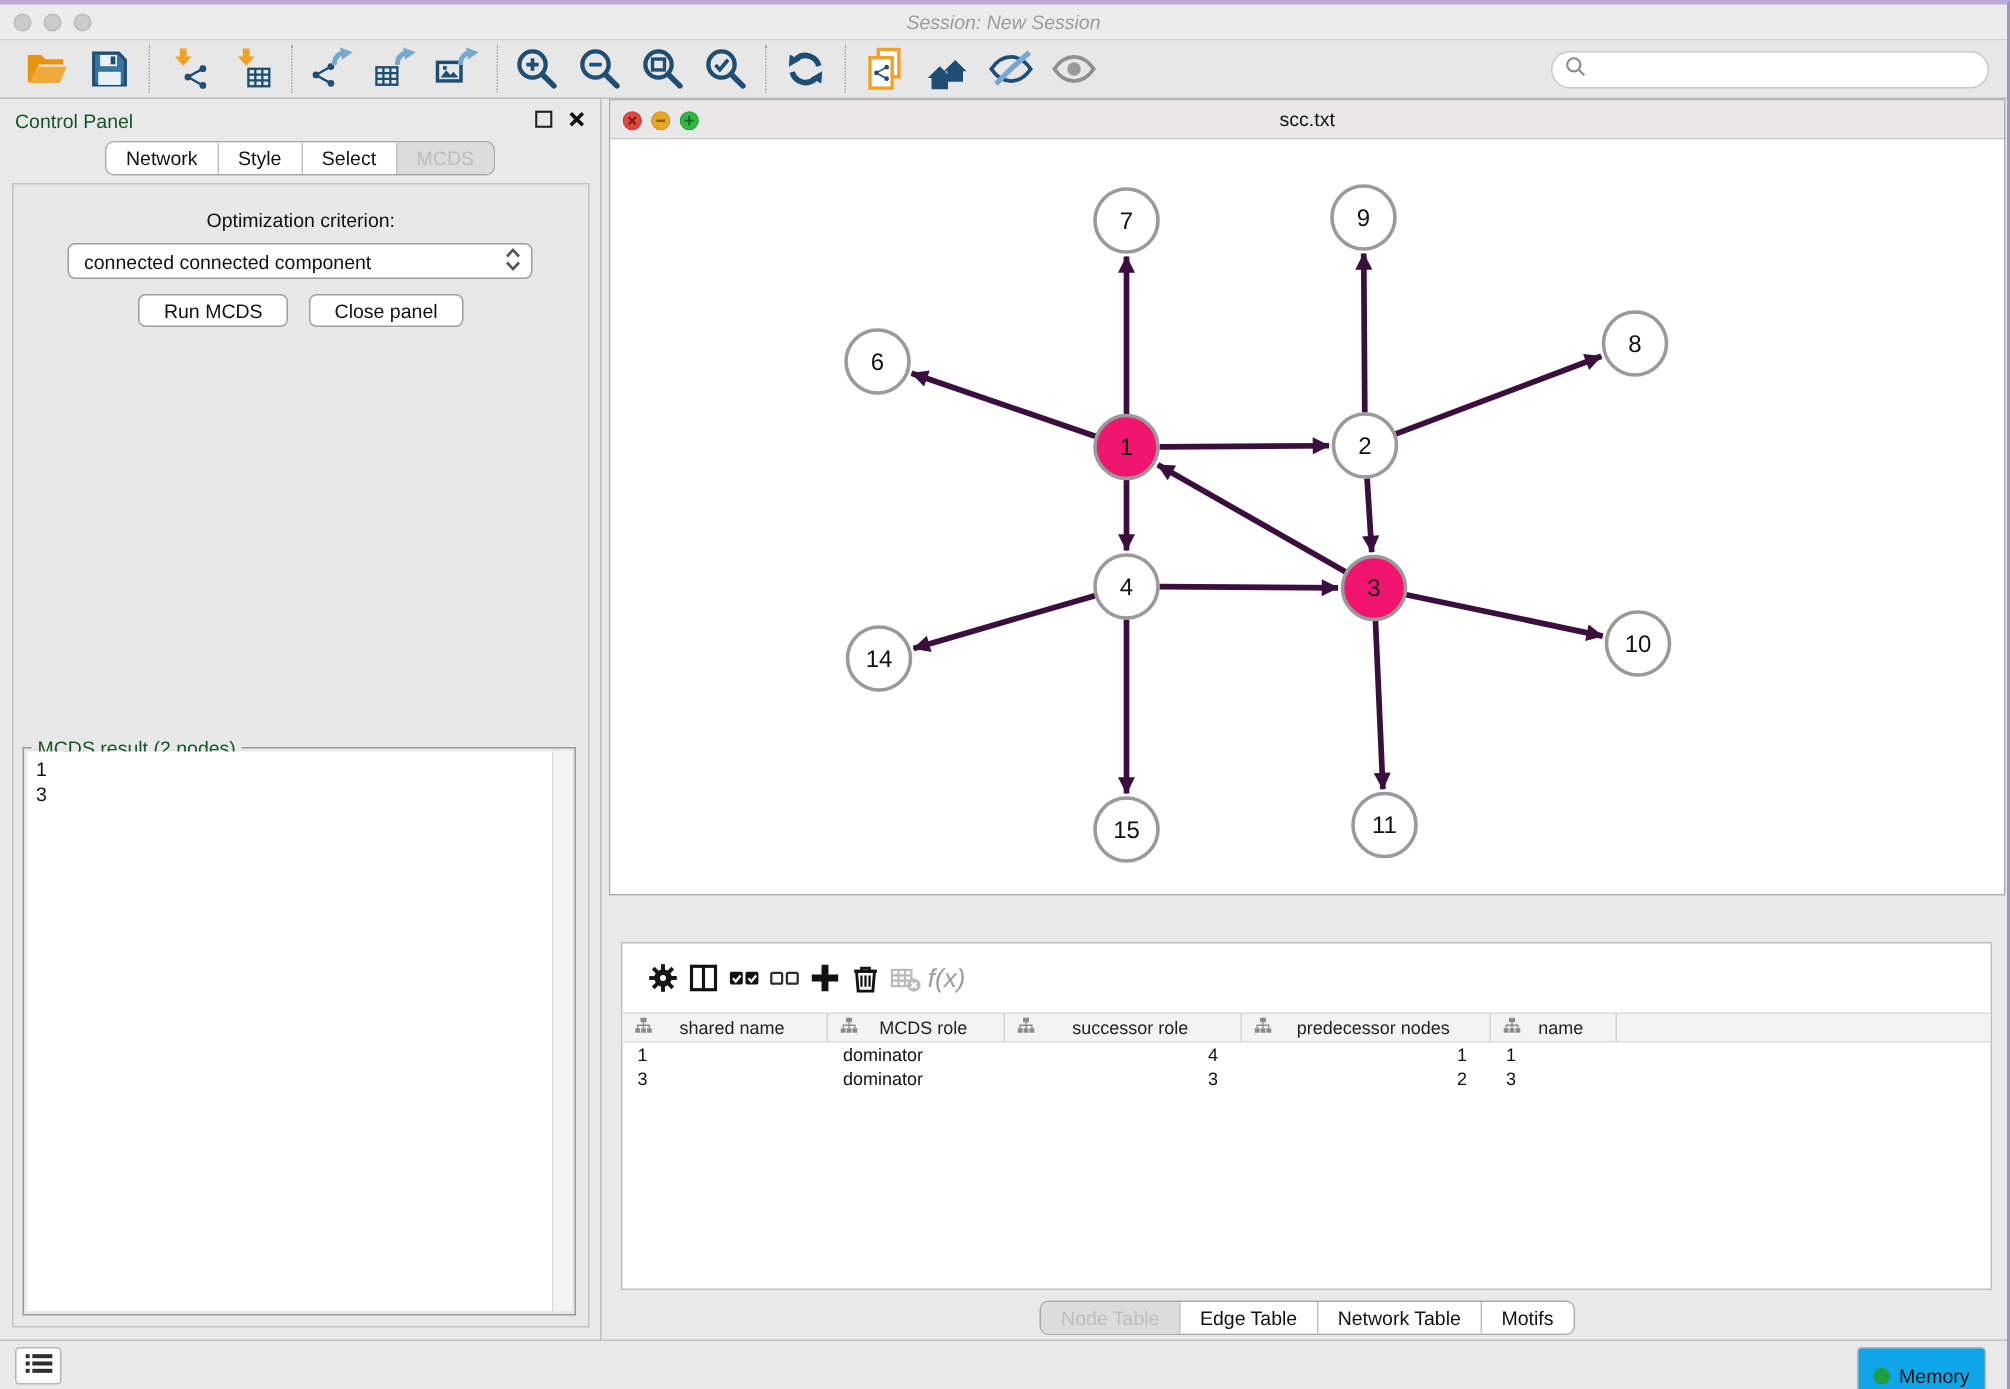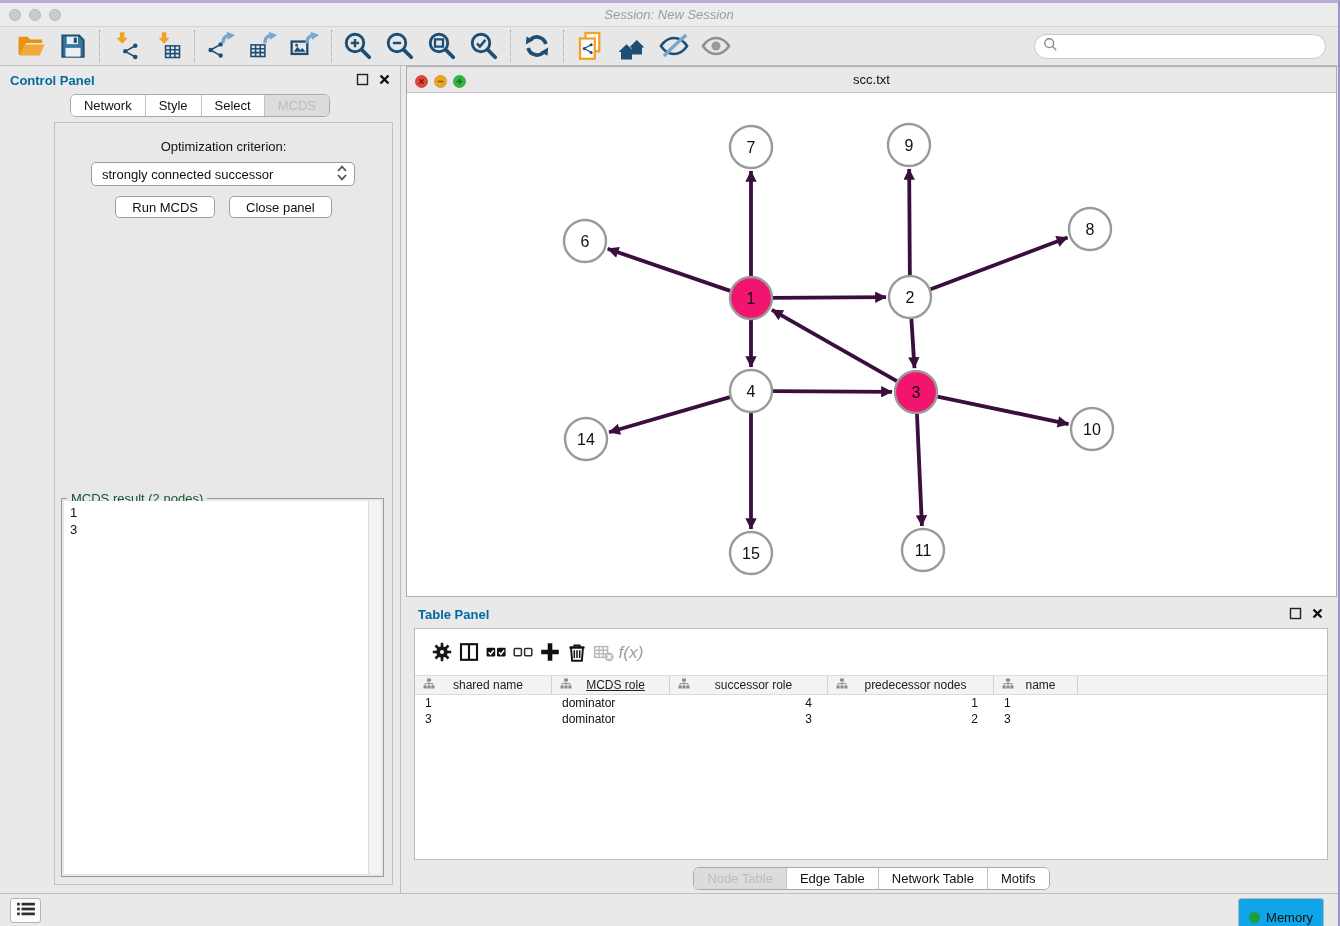--- a/index.html
+++ b/index.html
@@ -13,30 +13,30 @@
   .win-title{position:absolute;left:0;right:0;top:4px;text-align:center;font-size:13px;color:#9C9C9C;}
   
   .toolbar{position:absolute;left:0;top:24px;width:100%;height:39px;background:#E7E7E7;border-bottom:1px solid #BDBDBD;display:flex;align-items:center;padding-left:10px;}
   .tb-btn{width:42px;height:34px;display:flex;align-items:center;justify-content:center;background:none;border:none;padding:0;cursor:default;}
   .tb-sep{width:1px;height:32px;border-left:1px dotted #A6A6A6;margin:0 5px;}
   .searchbox{position:absolute;right:12px;top:31px;width:292px;height:25px;background:#fff;border:1px solid #C9C9C9;border-radius:13px;display:flex;align-items:center;padding-left:8px;gap:4px;}
   .searchbox input{border:none;outline:none;flex:1;font-size:13px;background:transparent;height:20px;}
   
   .cpanel{position:absolute;left:0;top:63px;width:401px;height:830px;background:#E9E9E9;border-right:1px solid #BDBDBD;}
   .panel-hd{position:relative;height:28px;}
-  .panel-hd .ph-title{position:absolute;left:10px;top:7px;font-size:13px;color:#0369a1;font-weight:bold;}
+  .panel-hd .ph-title{position:absolute;left:10px;top:7px;font-size:13px;color:#14532d;}
   .ph-icons{position:absolute;right:8px;top:6px;display:flex;gap:7px;}
   .ph-btn{width:15px;height:15px;display:flex;align-items:center;justify-content:center;background:none;border:none;padding:0;}
   
   .tabstrip{display:flex;justify-content:center;}
   .tabs{display:inline-flex;border:1px solid #A9A9A9;border-radius:6px;overflow:hidden;background:#fff;}
   .tab{padding:0 13px;height:21px;line-height:21px;font-size:13px;color:#111;background:#fff;border:none;border-left:1px solid #C2C2C2;cursor:default;}
   .tab:first-child{border-left:none;}
   .tab.active{background:#DCDCDC;color:#BDBDBD;}
-  .cp-body{position:absolute;left:8px;right:7px;top:56px;bottom:11px;border:1px solid #C2C2C2;background:#E8E8E8;margin-left:46px;}
+  .cp-body{position:absolute;left:8px;right:7px;top:56px;bottom:11px;border:1px solid #C2C2C2;background:#E8E8E8;}
   .opt-label{margin-top:16px;text-align:center;font-size:13px;color:#111;}
   .dropdown{position:absolute;left:36px;right:37px;top:39px;height:24px;background:#fff;border:1px solid #9e9e9e;border-radius:5px;display:flex;align-items:center;padding:0 6px 0 10px;font-size:13px;color:#111;}
   .dropdown .dd-text{flex:1;}
   .btnrow{position:absolute;left:0;right:0;top:73px;display:flex;justify-content:center;gap:14px;}
   .pushbtn{height:22px;padding:0 16px;background:#fff;border:1px solid #9e9e9e;border-radius:5px;font-size:13px;color:#111;}
   .groupbox{position:absolute;left:6px;right:8px;top:375px;bottom:7px;border:1px solid #9a9a9a;}
   .gb-legend{position:absolute;top:-8px;left:5px;background:#E8E8E8;padding:0 4px;font-size:13px;color:#14532d;}
   .gb-text{position:absolute;inset:2px;background:#fff;font-size:13px;color:#111;padding:3px 6px;line-height:17px;overflow:hidden;}
   .gb-scroll{position:absolute;top:2px;bottom:2px;right:2px;width:13px;background:#F4F4F4;border-left:1px solid #DEDEDE;}
   
@@ -253,21 +253,21 @@
         <div class="tabs" id="cp-tabs">
           <button class="tab">Network</button>
           <button class="tab">Style</button>
           <button class="tab">Select</button>
           <button class="tab active">MCDS</button>
         </div>
       </div>
     <div class="cp-body">
       <div class="opt-label">Optimization criterion:</div>
       <div class="dropdown">
-        <span class="dd-text">strongly connected successor</span>
+        <span class="dd-text">connected connected component</span>
         <span>
           <svg width="12" height="18" viewBox="0 0 12 18">
               <path d="M2 7l4-4.4L10 7" fill="none" stroke="#555" stroke-width="1.8"></path>
               <path d="M2 11l4 4.4L10 11" fill="none" stroke="#555" stroke-width="1.8"></path>
             </svg>
         </span>
       </div>
       <div class="btnrow">
         <button class="pushbtn">Run MCDS</button>
         <button class="pushbtn">Close panel</button>
@@ -367,35 +367,20 @@
           </g>
           <g>
             <circle cx="516" cy="457" r="21" fill="#FFFFFF" stroke="#9A9A9A" stroke-width="2.4"></circle>
             <text x="516" y="462.5" text-anchor="middle" font-size="16" fill="#111111">11</text>
           </g>
         </svg>
     </div>
   </div>
 
   <div class="tpanel">
-    <div class="panel-hd">
-      <span class="ph-title" style="left:12px;">Table Panel</span>
-      <span class="ph-icons" style="right:12px;">
-        <button class="ph-btn">
-            <svg width="13" height="13" viewBox="0 0 13 13">
-              <rect x="1.5" y="1.5" width="10" height="10" fill="none" stroke="#222" stroke-width="1.4"></rect>
-            </svg>
-          </button>
-        <button class="ph-btn">
-            <svg width="13" height="13" viewBox="0 0 13 13">
-              <path d="M2.5 2.5l8 8M10.5 2.5l-8 8" stroke="#111" stroke-width="2.4"></path>
-            </svg>
-          </button>
-      </span>
-    </div>
     <div class="tp-box">
       <div class="tp-toolbar" id="table-toolbar">
           <button class="tp-btn">
             <svg width="24" height="24" viewBox="0 0 24 24">
               <rect x="10.7" y="2.8" width="2.6" height="4.6" fill="#161616" transform="rotate(0 12 12)"></rect>
               <rect x="10.7" y="2.8" width="2.6" height="4.6" fill="#161616" transform="rotate(45 12 12)"></rect>
               <rect x="10.7" y="2.8" width="2.6" height="4.6" fill="#161616" transform="rotate(90 12 12)"></rect>
               <rect x="10.7" y="2.8" width="2.6" height="4.6" fill="#161616" transform="rotate(135 12 12)"></rect>
               <rect x="10.7" y="2.8" width="2.6" height="4.6" fill="#161616" transform="rotate(180 12 12)"></rect>
               <rect x="10.7" y="2.8" width="2.6" height="4.6" fill="#161616" transform="rotate(225 12 12)"></rect>
@@ -463,21 +448,21 @@
                   <g fill="#8c8c8c">
                     <rect x="4" y="0.5" width="4" height="3"></rect>
                     <rect x="0.5" y="7.5" width="3.2" height="3"></rect>
                     <rect x="4.4" y="7.5" width="3.2" height="3"></rect>
                     <rect x="8.3" y="7.5" width="3.2" height="3"></rect>
                   </g>
                   <path d="M6 3.5v2M2.1 7.5V5.5h7.8v2M6 5.5v2" stroke="#8c8c8c" fill="none" stroke-width="0.9"></path>
                 </svg></span>
               <span class="gh-label">shared name</span>
             </div>
-            <div class="gh-cell" style="width: 118px; text-decoration: underline;">
+            <div class="gh-cell" style="width: 118px;">
               <span><svg width="12" height="12" viewBox="0 0 12 12">
                   <g fill="#8c8c8c">
                     <rect x="4" y="0.5" width="4" height="3"></rect>
                     <rect x="0.5" y="7.5" width="3.2" height="3"></rect>
                     <rect x="4.4" y="7.5" width="3.2" height="3"></rect>
                     <rect x="8.3" y="7.5" width="3.2" height="3"></rect>
                   </g>
                   <path d="M6 3.5v2M2.1 7.5V5.5h7.8v2M6 5.5v2" stroke="#8c8c8c" fill="none" stroke-width="0.9"></path>
                 </svg></span>
               <span class="gh-label">MCDS role</span>

